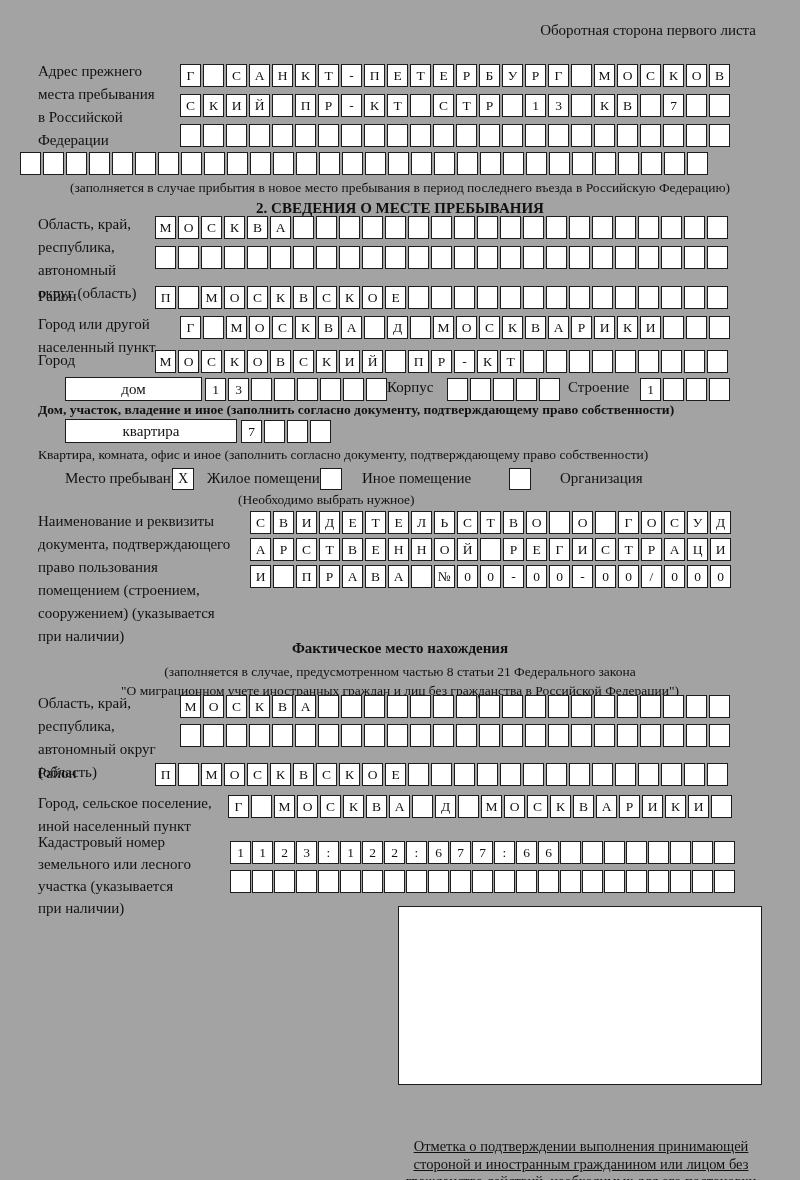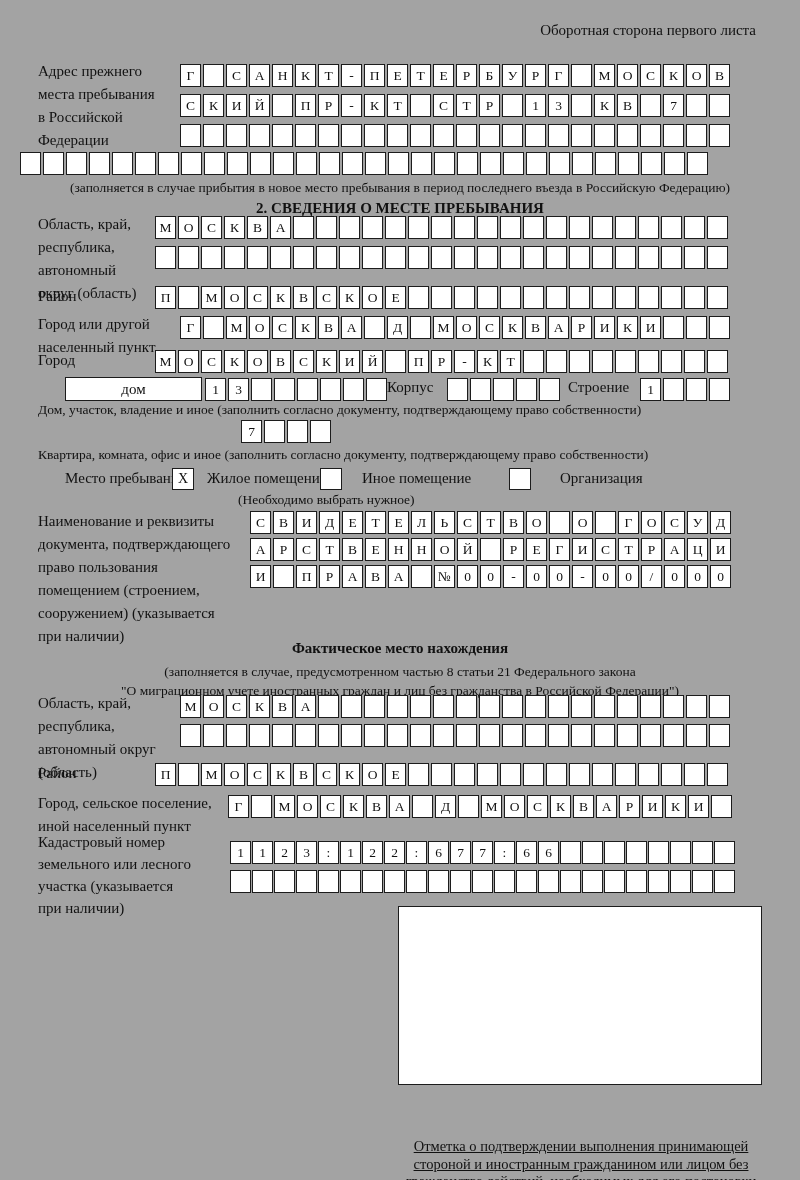--- a/index.html
+++ b/index.html
@@ -311,22 +311,23 @@
       <span class="cell"></span>
       <span class="cell"></span>
     </div>
   <div class="abs txt" style="left:568px;top:379px;">Строение</div>
   <div class="abs cellrow" style="left:640px;top:378px;">
       <span class="cell">1</span>
       <span class="cell"></span>
       <span class="cell"></span>
       <span class="cell"></span>
     </div>
-  <div class="abs note" style="left:38px;top:402px;">Дом, участок, владение и иное (заполнить согласно документу, подтверждающему право собственности)</div>
-
+  <div class="abs note" style="left:38px;top:402px;font-weight:bold;">Дом, участок, владение и иное (заполнить согласно документу, подтверждающему право собственности)</div>
+
+  <div class="abs wbox" style="left:65px;top:419px;width:170px;">квартира</div>
   <div class="abs cellrow" style="left:241px;top:420px;">
       <span class="cell">7</span>
       <span class="cell"></span>
       <span class="cell"></span>
       <span class="cell"></span>
     </div>
   <div class="abs note" style="left:38px;top:447px;">Квартира, комната, офис и иное (заполнить согласно документу, подтверждающему право собственности)</div>
 
   <div class="abs txt" style="left:65px;top:470px;">Место пребывания:</div>
   <div class="abs cb" style="left:172px;top:468px;">

